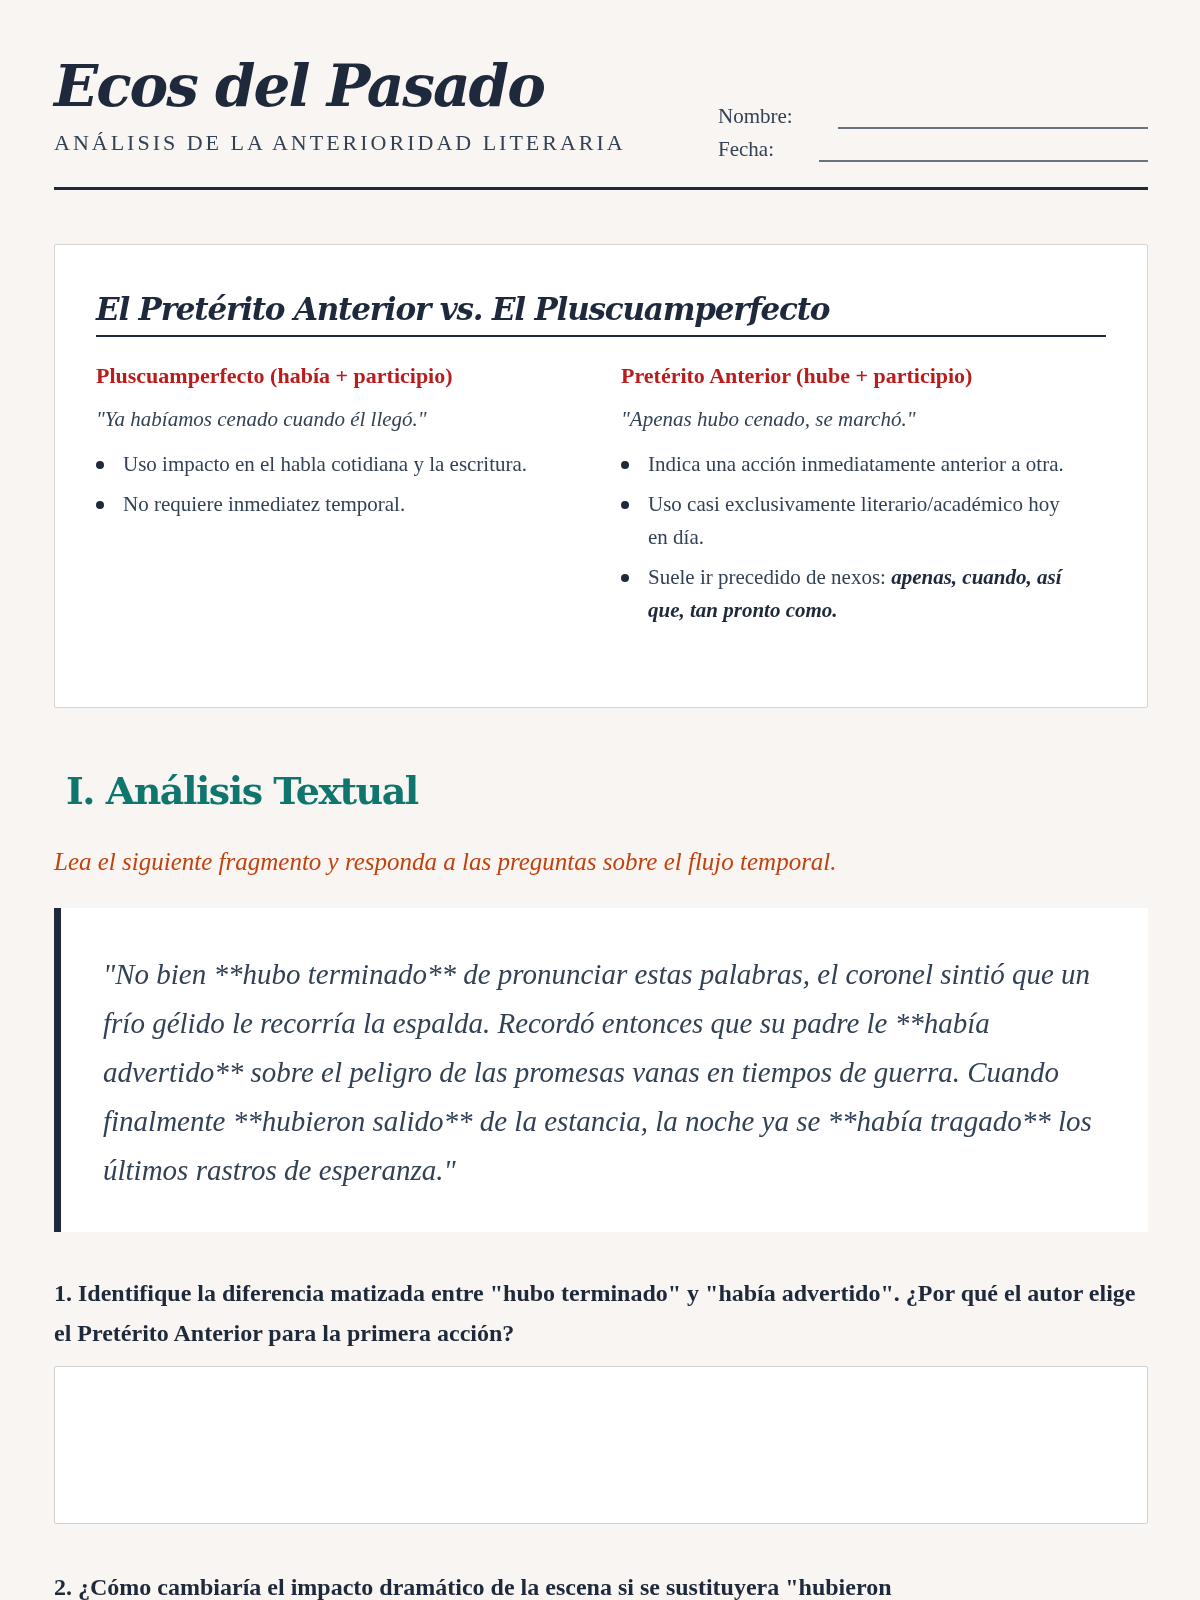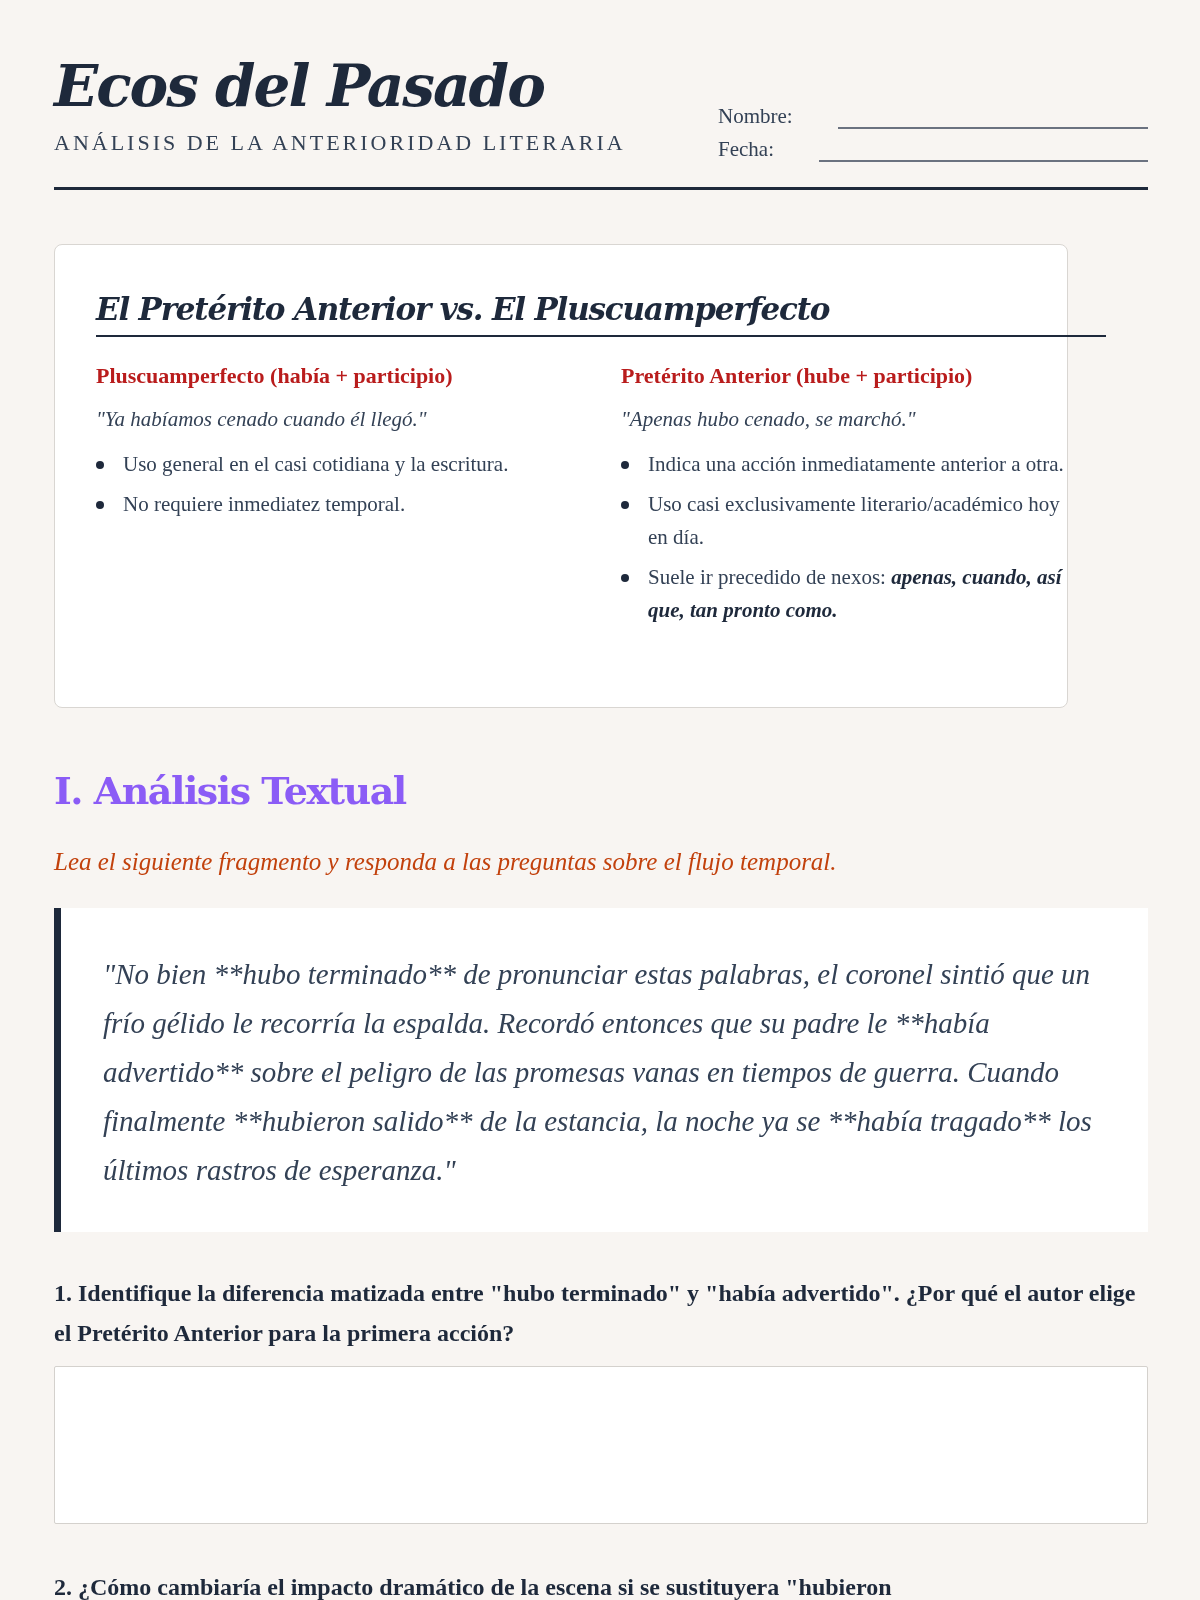--- a/index.html
+++ b/index.html
@@ -25,22 +25,22 @@
       font-size: 22px; letter-spacing: 3px; color: #334155;
     }
     .meta { position: absolute; right: 0; top: 96px; width: 430px; }
     .meta-row { display: flex; justify-content: flex-end; align-items: flex-end; height: 33px; font-size: 21px; color: #334155; gap: 39px; }
     .meta-line { border-bottom: 2px solid #6b7280; height: 22px; margin-left: 6px; }
     .meta-row.nombre .meta-line { width: 324px; }
     .meta-row.fecha .meta-line { width: 344px; }
 
     
     .card {
-      position: absolute; left: 0; top: 244px; width: 1014px; height: 464px;
-      background: #ffffff; border: 1px solid #d9d6d2; border-radius: 8px;
+      position: absolute; left: 0; top: 244px; width: 1094px; height: 464px;
+      background: #ffffff; border: 1px solid #d9d6d2; border-radius: 2px;
     }
     .card-title {
       position: absolute; left: 41px; top: 46px; width: 1010px;
       font-family: "DejaVu Serif", serif; font-style: italic; font-weight: bold;
       font-size: 31px; letter-spacing: -1.2px; color: #1e293b;
       padding-bottom: 8px; border-bottom: 2px solid #1e293b;
     }
     .col { position: absolute; top: 118px; width: 460px; }
     .col.left { left: 41px; }
     .col.right { left: 566px; }
@@ -52,23 +52,23 @@
       color: #334155; margin-bottom: 7px;
     }
     .bullet {
       position: absolute; left: 0; top: 13px; width: 8px; height: 8px;
       border-radius: 50%; background: #1e293b;
     }
     .nexos { font-weight: bold; font-style: italic; color: #1e293b; }
 
     
     .section-title {
-      position: absolute; left: 0; top: 768px;
+      position: absolute; left: 12px; top: 768px;
       font-family: "DejaVu Serif", serif; font-weight: bold;
-      font-size: 38px; letter-spacing: -1.5px; color: #8b5cf6;
+      font-size: 38px; letter-spacing: -1.5px; color: #0f766e;
     }
     .instructions {
       position: absolute; left: 0; top: 848px;
       font-style: italic; font-size: 25px; color: #c2410c;
     }
     .passage {
       position: absolute; left: 0; top: 908px; width: 1094px; height: 324px;
       background: #ffffff; border-left: 7px solid #1e293b;
       padding: 42px 36px 0 42px;
     }
@@ -109,21 +109,21 @@
     </div>
   </header>
 
   <section class="card">
     <h2 class="card-title">El Pretérito Anterior vs. El Pluscuamperfecto</h2>
 
     <div class="col left">
       <div class="col-head">Pluscuamperfecto (había + participio)</div>
       <div class="col-example">"Ya habíamos cenado cuando él llegó."</div>
       <ul class="col-list">
-        <li><span class="bullet"></span><span>Uso general en el casi cotidiana y la escritura.</span></li>
+        <li><span class="bullet"></span><span>Uso impacto en el habla cotidiana y la escritura.</span></li>
         <li><span class="bullet"></span><span>No requiere inmediatez temporal.</span></li>
       </ul>
     </div>
 
     <div class="col right">
       <div class="col-head">Pretérito Anterior (hube + participio)</div>
       <div class="col-example">"Apenas hubo cenado, se marchó."</div>
       <ul class="col-list">
         <li><span class="bullet"></span><span>Indica una acción inmediatamente anterior a otra.</span></li>
         <li><span class="bullet"></span><span>Uso casi exclusivamente literario/académico hoy en día.</span></li>

